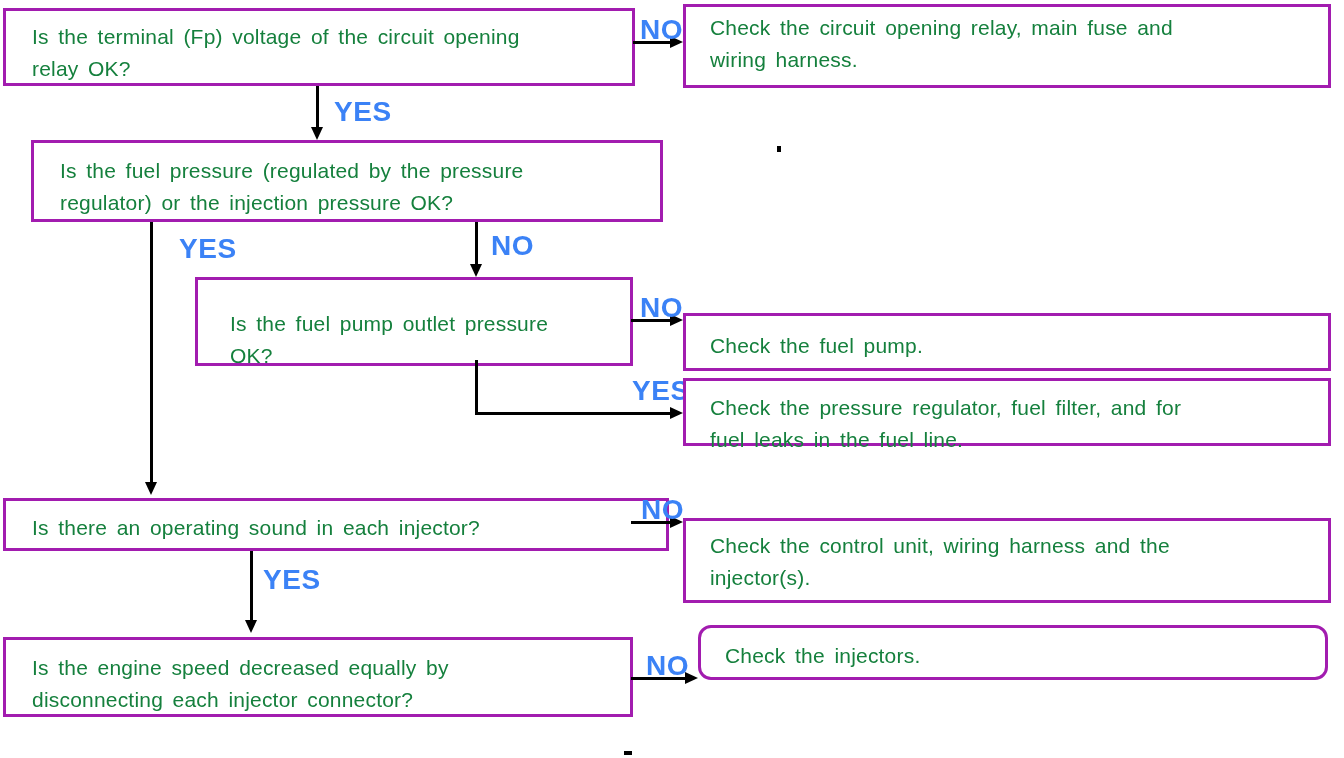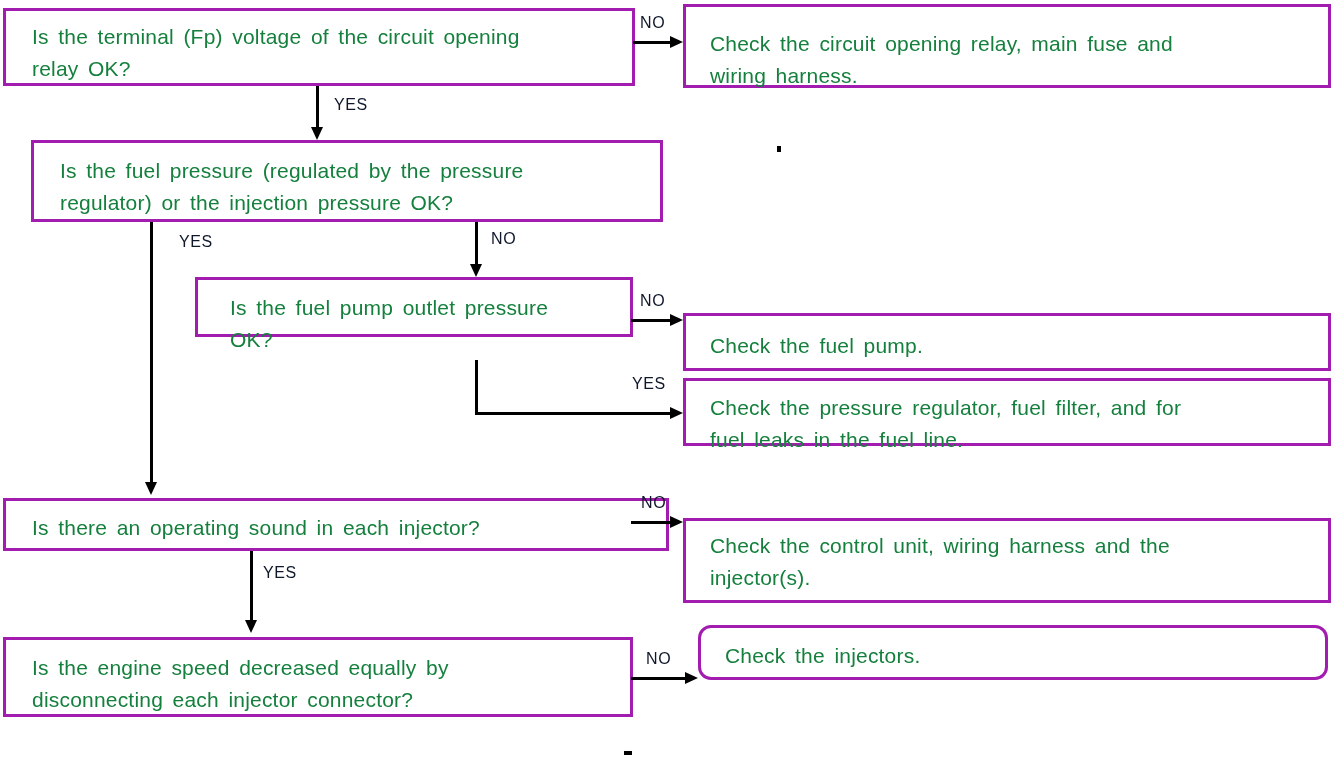--- a/index.html
+++ b/index.html
@@ -18,45 +18,45 @@
     background: #fff;
     font-size: 21px;
     line-height: 32px;
     letter-spacing: 0.2px;
     word-spacing: 3.5px;
     white-space: pre-line;
     color: #15803d;
   }
   .branch-label {
     position: absolute;
-    font-size: 16px;
-    font-weight: 400;
+    font-size: 28px;
+    font-weight: 700;
     letter-spacing: 0.6px;
-    color: #0f172a;
+    color: #3b82f6;
   }
   .line { position: absolute; background: #000; }
   .arrow-right {
     position: absolute; width: 0; height: 0;
     border-top: 6px solid transparent;
     border-bottom: 6px solid transparent;
     border-left: 13px solid #000;
   }
   .arrow-down {
     position: absolute; width: 0; height: 0;
     border-left: 6px solid transparent;
     border-right: 6px solid transparent;
     border-top: 13px solid #000;
   }
   .speck { position: absolute; background: #000; }
 
   
   #q1 { left: 3px;   top: 8px;   width: 632px; height: 78px; padding: 10px 12px 0 26px; }
-  #a1 { left: 683px; top: 4px;   width: 648px; height: 84px; padding: 21px 12px 0 24px; }
+  #a1 { left: 683px; top: 4px;   width: 648px; height: 84px; padding: 5px 12px 0 24px; }
   #q2 { left: 3px;   top: 140px; width: 632px; height: 82px; padding: 12px 12px 0 26px; margin-left: 28px; }
-  #q3 { left: 195px; top: 277px; width: 438px; height: 60px; padding: 12px 12px 0 32px; }
+  #q3 { left: 195px; top: 277px; width: 438px; height: 89px; padding: 28px 12px 0 32px; }
   #a2 { left: 683px; top: 291px; width: 648px; height: 58px; padding: 14px 12px 0 24px; margin-top: 22px; }
   #a3 { left: 683px; top: 378px; width: 648px; height: 68px; padding: 11px 12px 0 24px; }
   #q4 { left: 3px;   top: 498px; width: 666px; height: 53px; padding: 11px 12px 0 26px; }
   #a4 { left: 683px; top: 518px; width: 648px; height: 85px; padding: 9px 12px 0 24px; }
   #q5 { left: 3px;   top: 637px; width: 630px; height: 80px; padding: 12px 12px 0 26px; }
   #a5 { left: 698px; top: 625px; width: 630px; height: 55px; padding: 12px 12px 0 24px; border-radius: 13px; }
 </style>
 </head>
 <body>
 

